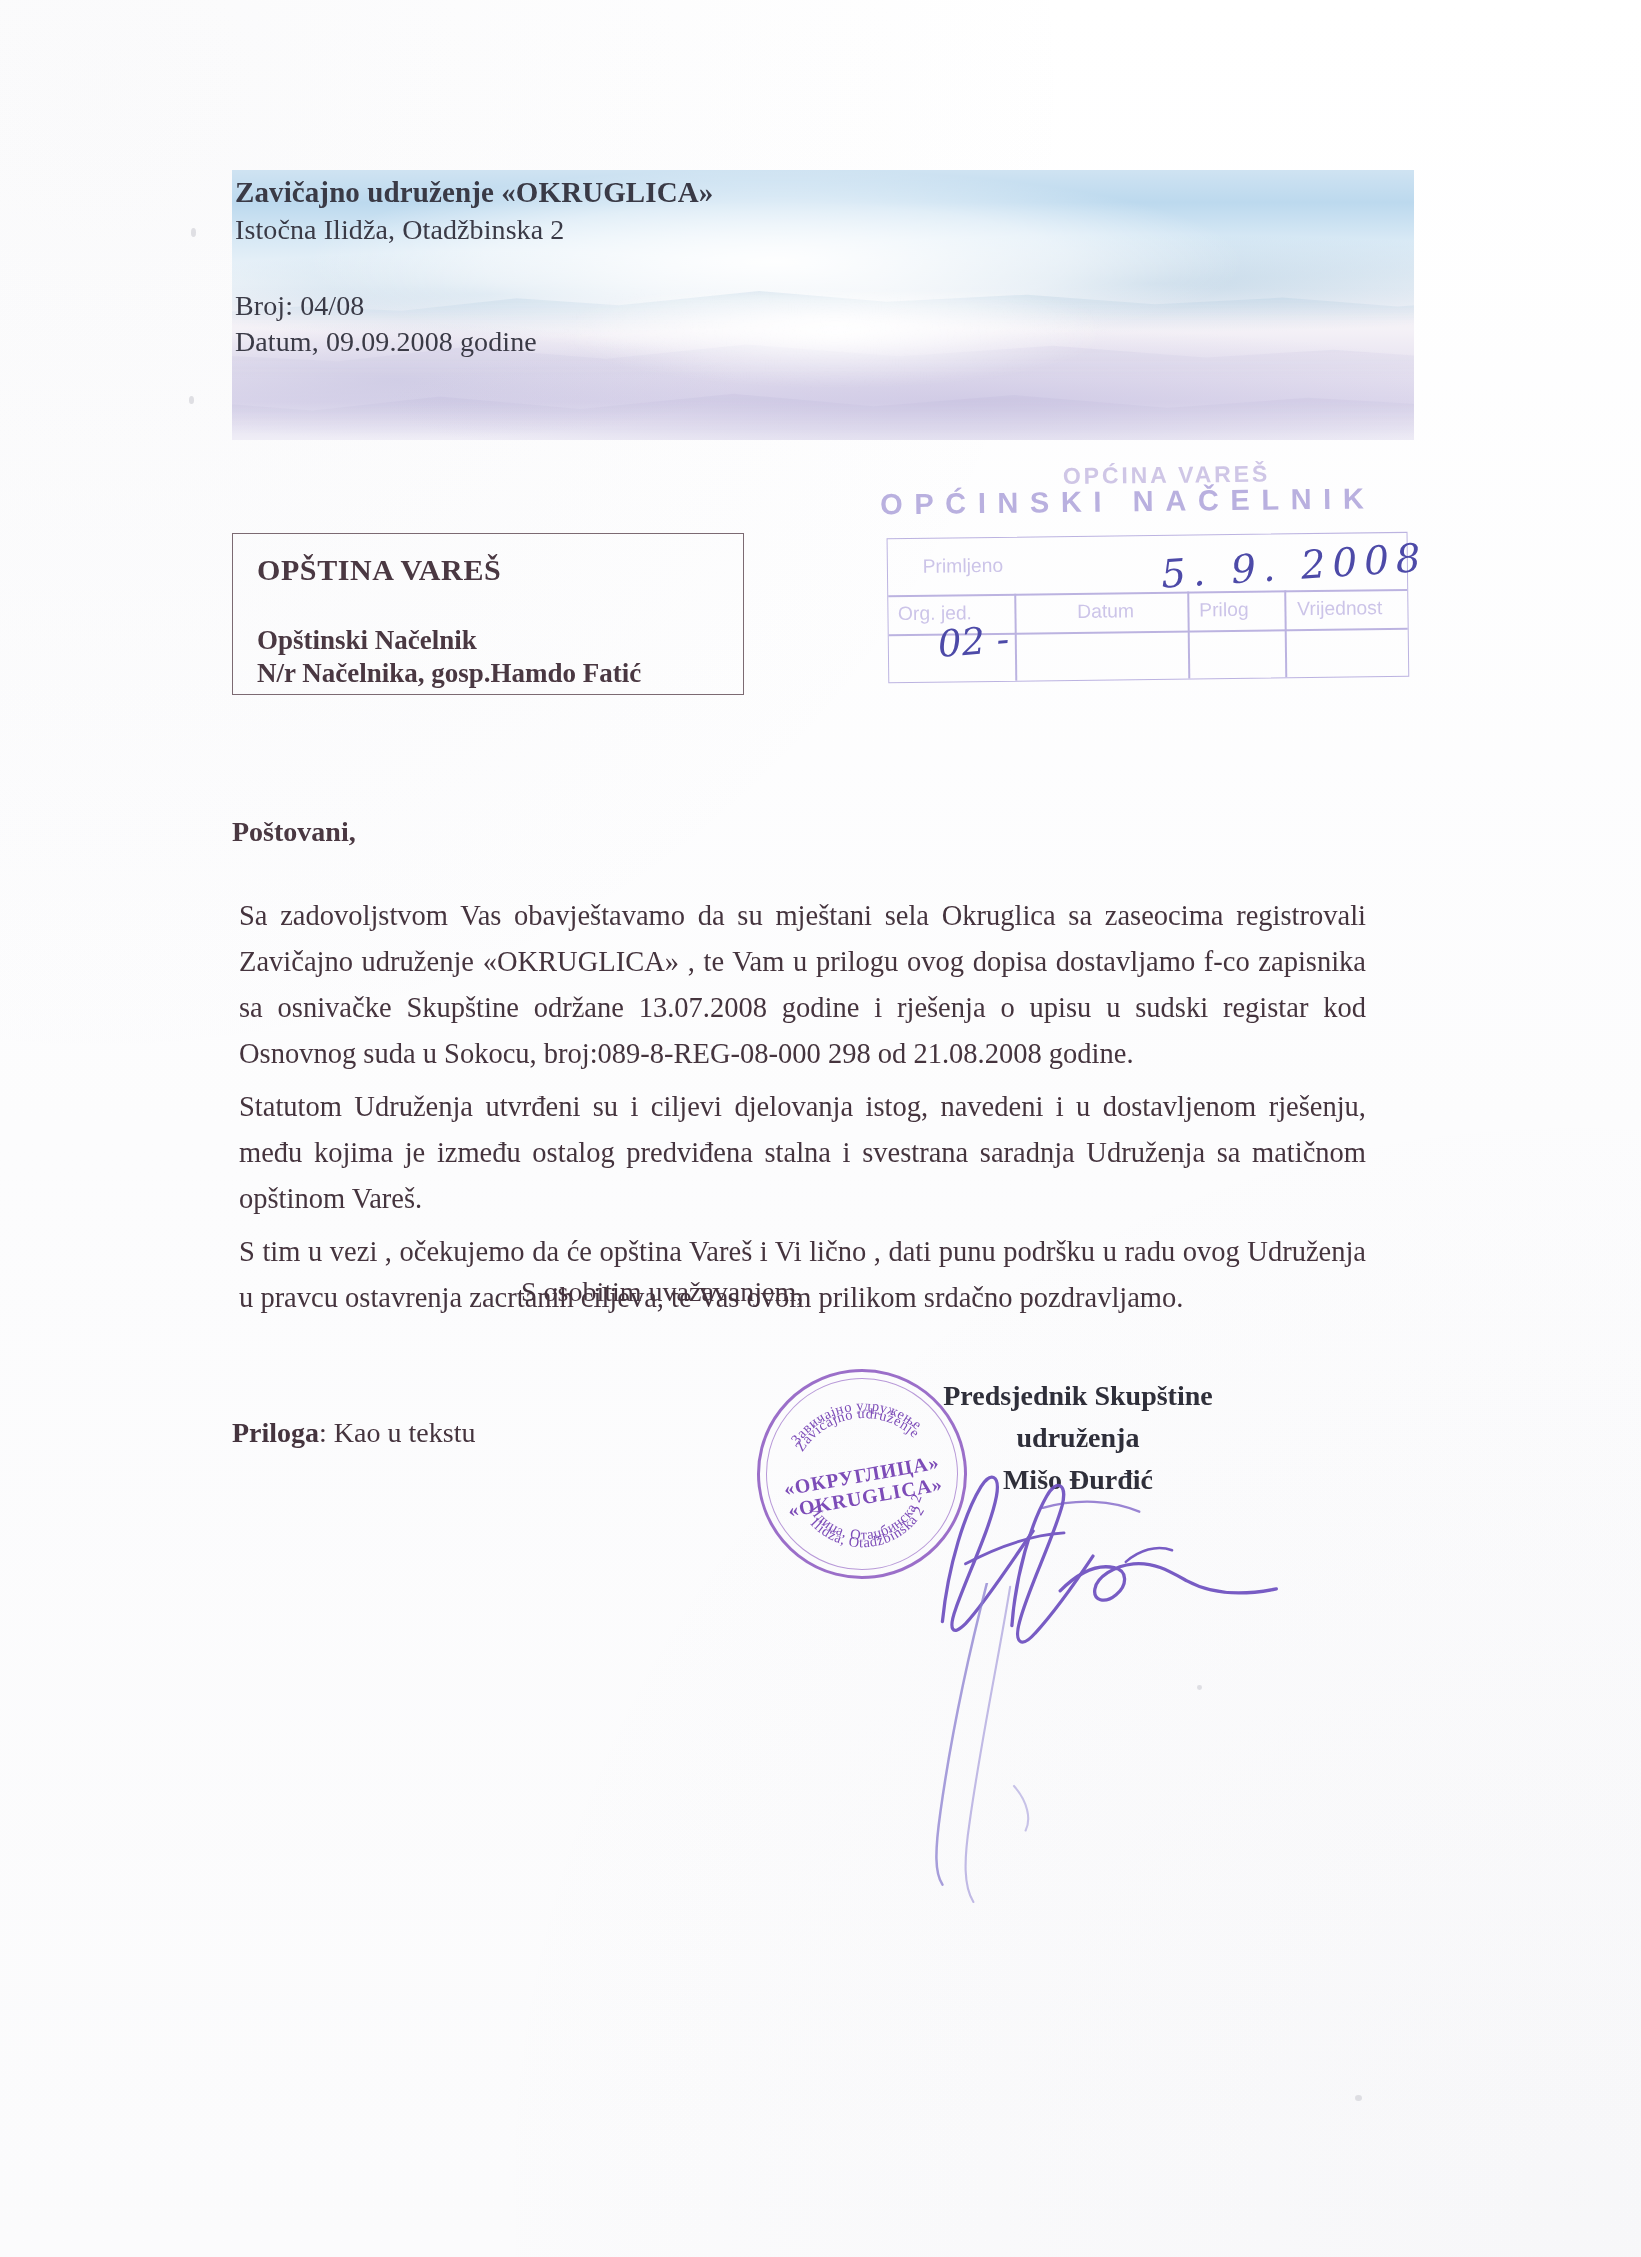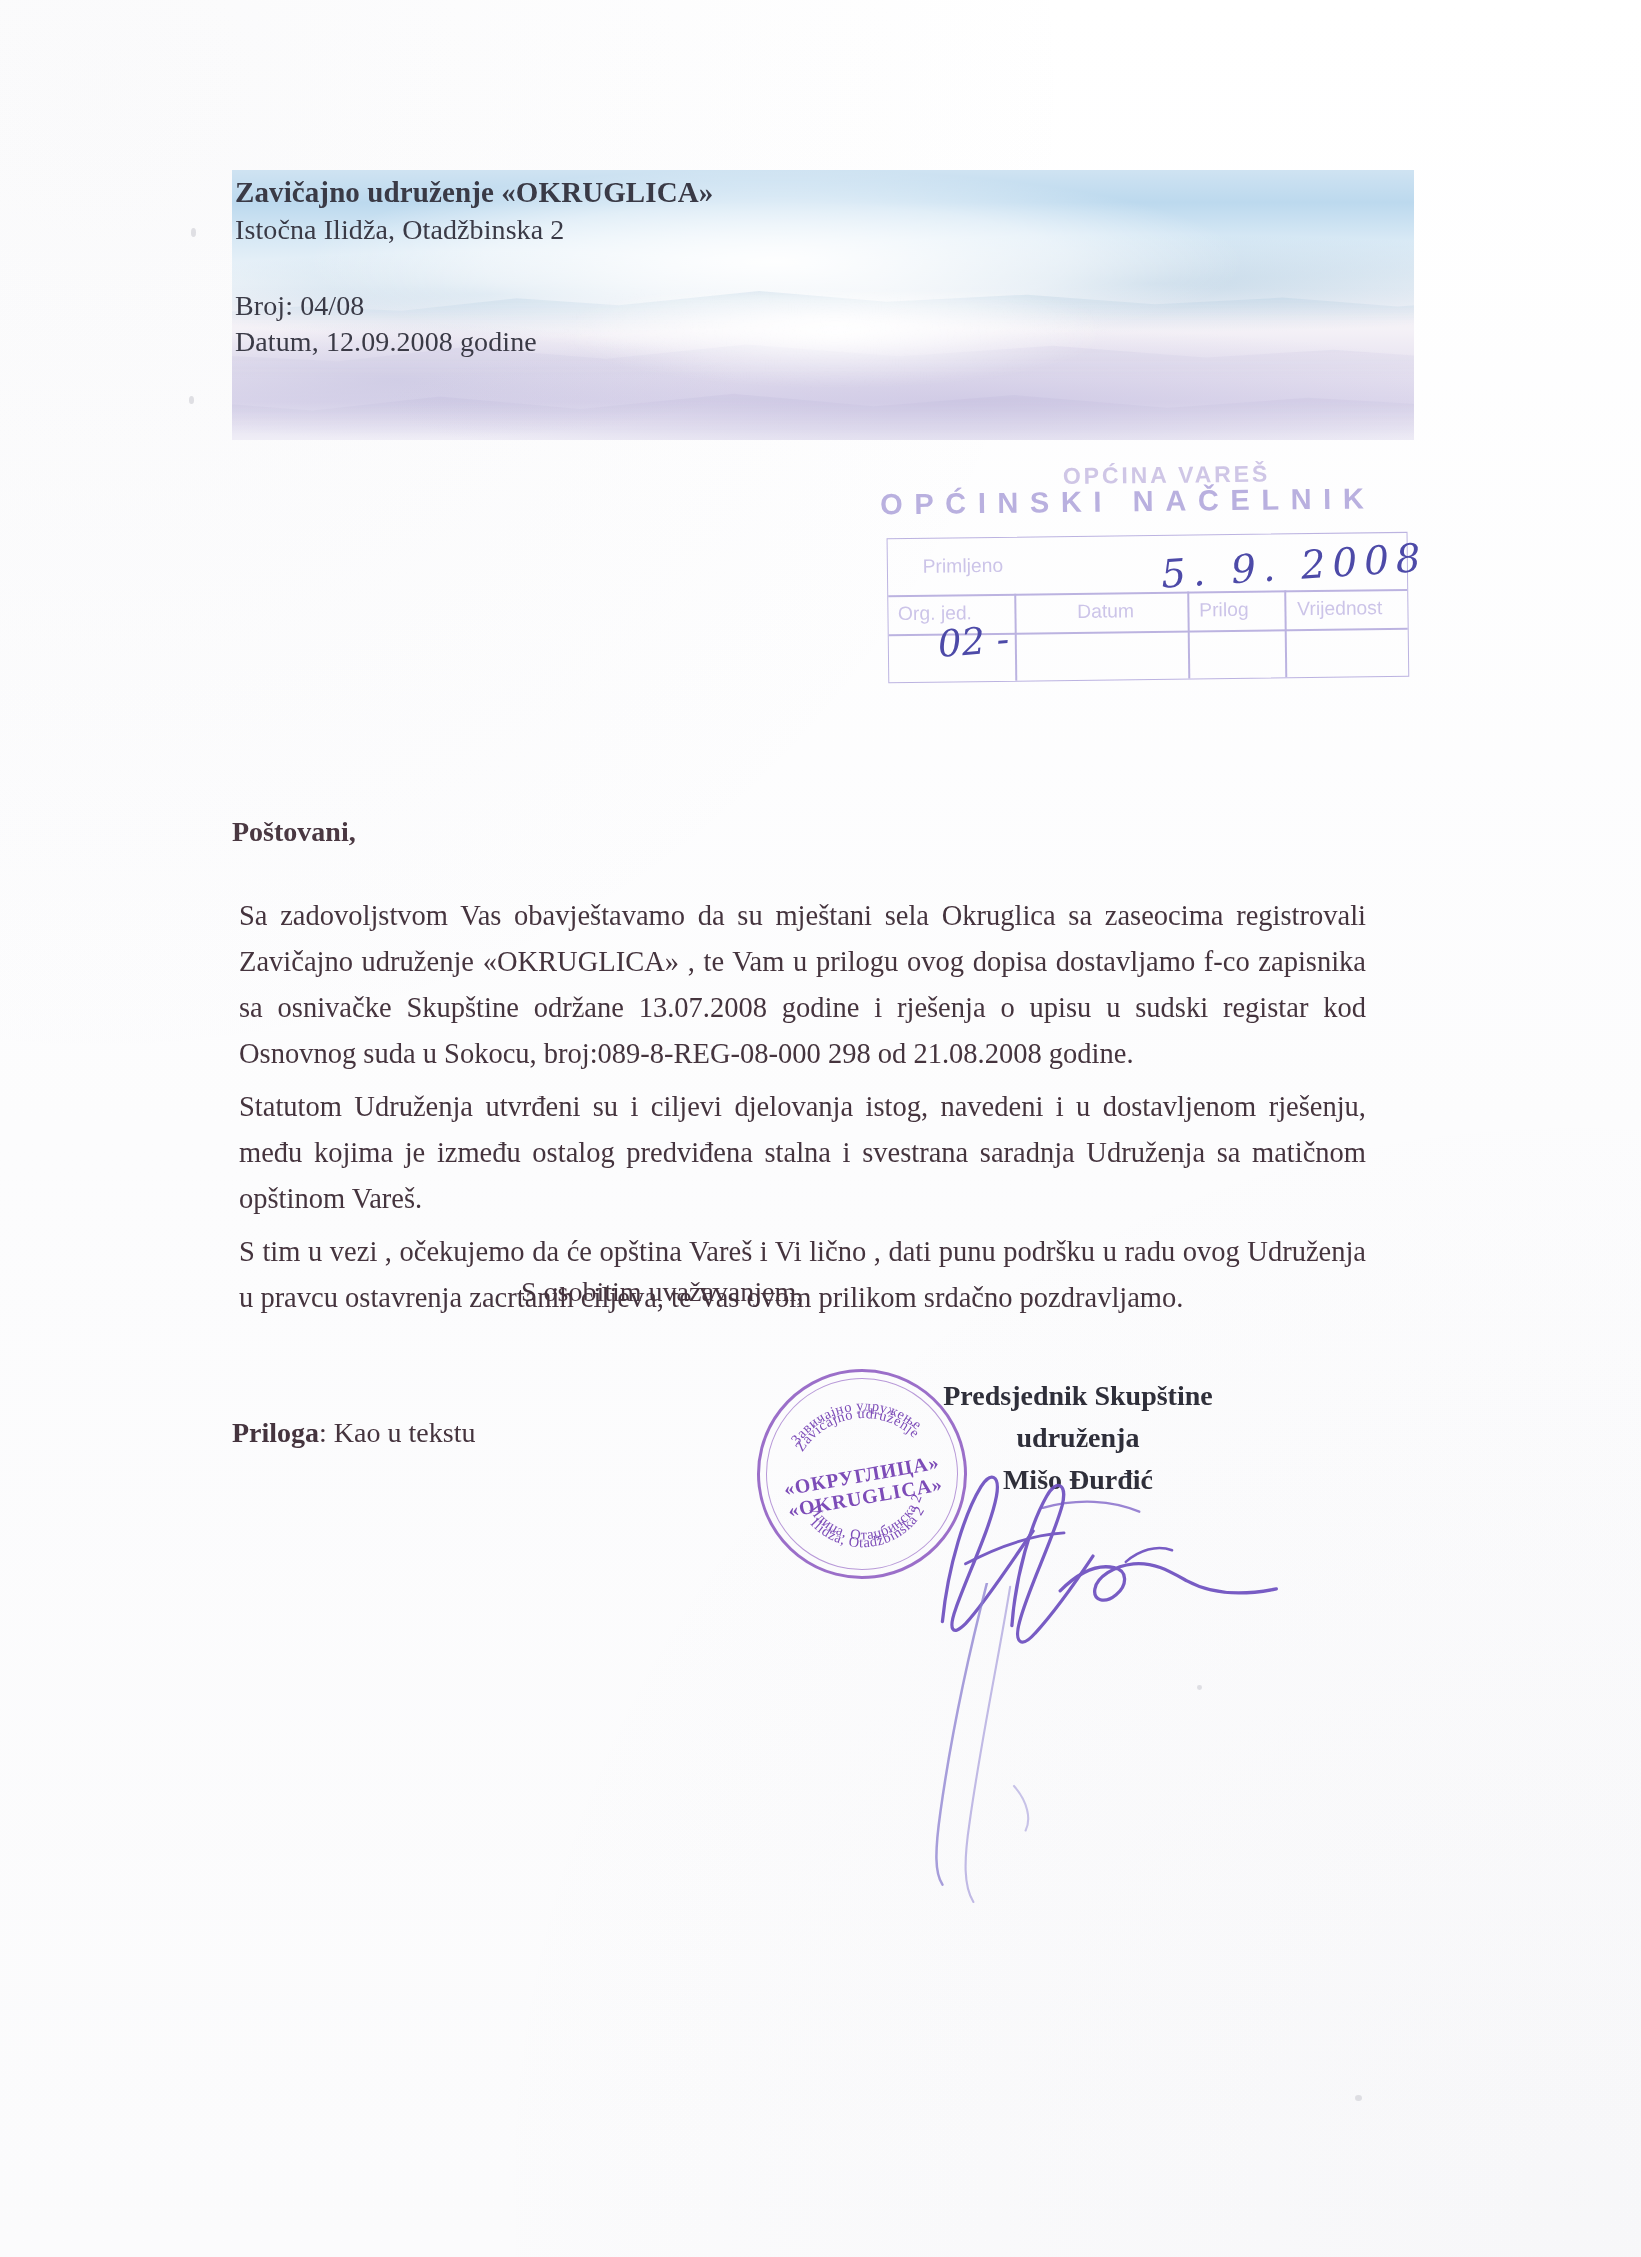--- a/index.html
+++ b/index.html
@@ -362,22 +362,27 @@
     <div class="photo"></div>
     <div class="ridge-a"></div>
     <div class="ridge-b"></div>
     <div class="ridge-c"></div>
     <div class="snowfield"></div>
   </div>
 
   <div class="lh" id="lh-org">Zavičajno udruženje «OKRUGLICA»</div>
   <div class="lh" id="lh-addr">Istočna Ilidža, Otadžbinska 2</div>
   <div class="lh" id="lh-broj">Broj: 04/08</div>
-  <div class="lh" id="lh-datum">Datum, 12.09.2008 godine</div>
-
+  <div class="lh" id="lh-datum">Datum, 09.09.2008 godine</div>
+
+  <div id="recipient-box">
+    <div class="rb-line" id="rb-title">OPŠTINA VAREŠ</div>
+    <div class="rb-line" id="rb-role">Opštinski Načelnik</div>
+    <div class="rb-line" id="rb-attn">N/r Načelnika, gosp.Hamdo Fatić</div>
+  </div>
 
   <div id="mail-stamp">
     <div class="st-head-faint">OPĆINA VAREŠ</div>
     <div class="st-head">OPĆINSKI NAČELNIK</div>
 
     <div class="st-grid">
       <div class="st-hline" style="top:56px;"></div>
       <div class="st-hline" style="top:95px;"></div>
       <div class="st-vline" style="left:126px;top:56px;bottom:0;"></div>
       <div class="st-vline" style="left:299px;top:56px;bottom:0;"></div>

